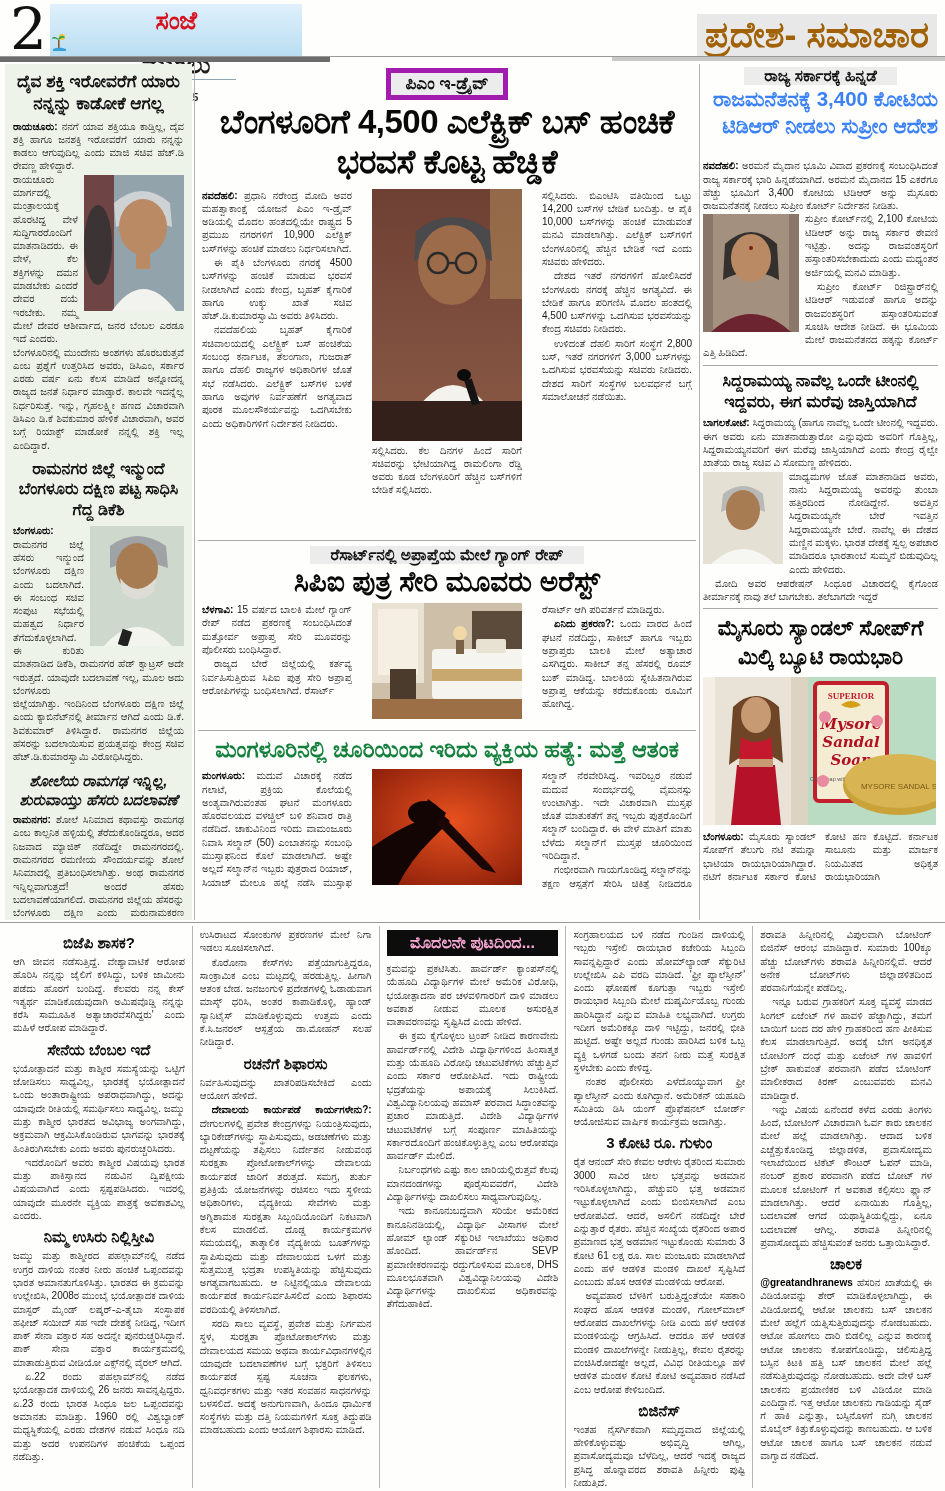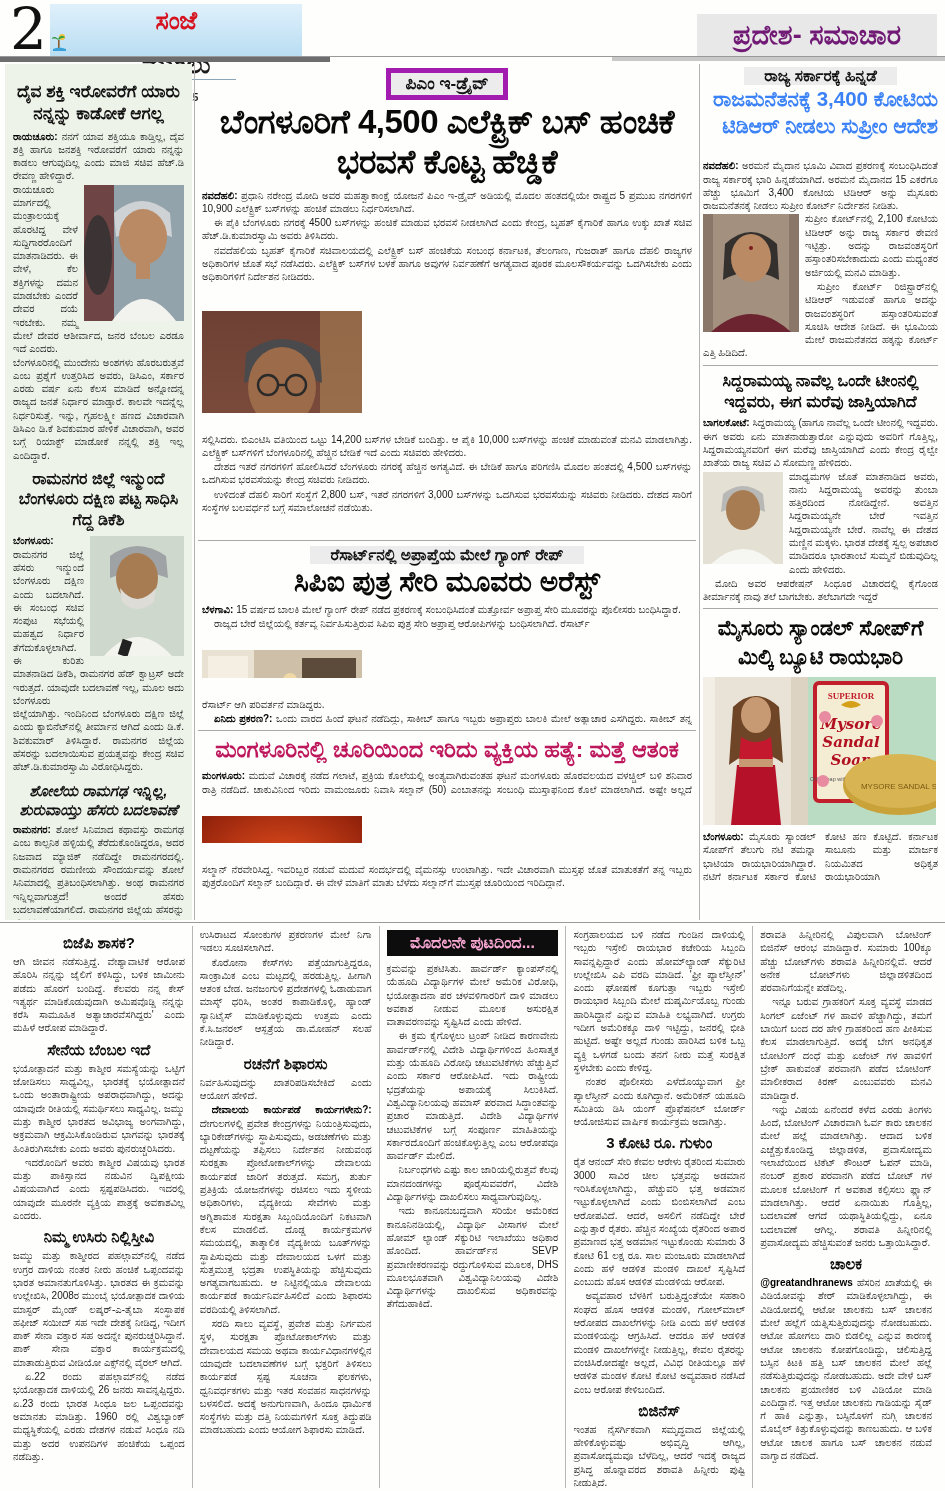--- a/index.html
+++ b/index.html
@@ -9,48 +9,48 @@
   
   .pagenum{position:absolute;left:10px;top:0px;font-family:"DejaVu Serif",serif;font-size:58px;font-weight:400;color:#111;line-height:1;}
   .logo-box{position:absolute;left:50px;top:4px;width:252px;height:53px;background:linear-gradient(180deg,#dff0fb 0%,#b9ddf2 100%);text-align:center;padding-top:3px;box-sizing:border-box;}
   .logo-line{font-size:25px;font-weight:bold;line-height:1.05;letter-spacing:-0.5px;}
   .logo-red{color:#d6121f;}
   .logo-black{color:#1b1b1b;}
   .tree{vertical-align:middle;margin:0 1px;}
   .logo-rule{width:120px;height:1px;background:#8aa6b8;margin:1px auto 1px;}
   .logo-day{font-size:8.5px;color:#333;font-weight:bold;}
   .logo-date{font-size:10px;color:#222;font-weight:bold;}
-  .section-label{position:absolute;left:697px;top:14px;width:240px;height:42px;background:#e8e8e8;font-size:27px;font-weight:bold;color:#701a75;text-align:center;line-height:42px;letter-spacing:0px;}
+  .section-label{position:absolute;left:697px;top:14px;width:240px;height:42px;background:#e8e8e8;font-size:36px;font-weight:bold;color:#a16207;text-align:center;line-height:42px;letter-spacing:0px;}
   .mast-hairline{position:absolute;left:0;top:56px;width:945px;height:1px;background:#999;}
   .mast-bar1{position:absolute;left:0;top:57px;width:330px;height:5px;background:#6d6d6d;}
   .mast-bar2{position:absolute;left:612px;top:57px;width:333px;height:4px;background:#c9c9c9;}
 
   
   p.body{margin:0;font-size:10px;line-height:1.33;text-align:justify;color:#161616;}
   p.body + p.body{text-indent:12px;margin-top:1px;}
   b.dl{font-weight:bold;color:#000;}
   .hrule{border:none;border-top:1px solid #a8a8a8;margin:5px 0;}
   .vrule{position:absolute;width:1px;background:#b3b3b3;}
 
   
-  .col-left{position:absolute;left:5px;top:64px;width:187px;height:856px;background:#edf3e9;padding:15px 8px;box-sizing:border-box;overflow:hidden;}
+  .col-left{position:absolute;left:5px;top:64px;width:187px;height:856px;background:#edf3e9;padding:5px 8px;box-sizing:border-box;overflow:hidden;}
   .col-center{position:absolute;left:198px;top:64px;width:498px;height:856px;overflow:hidden;}
   .col-right{position:absolute;left:703px;top:64px;width:235px;height:856px;overflow:hidden;}
 
   .lh-head{font-size:17px;font-weight:bold;text-align:center;line-height:1.28;margin:2px 0 5px;color:#101010;}
   .lh-head2{font-size:16px;font-weight:bold;text-align:center;line-height:1.28;margin:7px 0 4px;color:#101010;}
   .lh-head3{font-size:15px;font-weight:bold;text-align:center;line-height:1.28;margin:7px 0 4px;color:#101010;font-style:italic;}
 
   .kicker{display:table;margin:4px auto 2px;background:#ececec;border:5px solid #a21caf;padding:1px 14px;font-size:17px;font-weight:bold;color:#111;}
   .kicker-sm{display:table;margin:3px auto 1px;background:#ececec;padding:0px 20px;font-size:15.5px;font-weight:bold;color:#111;}
   .main-head{font-size:33px;font-weight:bold;text-align:center;line-height:1.22;letter-spacing:-0.5px;color:#090909;margin:2px 6px 6px;}
   .crime-head{font-size:28px;font-weight:bold;text-align:center;line-height:1.2;color:#090909;margin:1px 4px 5px;}
-  .murder-head{font-size:22.5px;font-weight:bold;text-align:center;line-height:1.25;color:#be185d;margin:3px 2px 5px;}
-
-  .cols3{display:flex;gap:20px;padding:0 4px;box-sizing:border-box;flex-direction:column;}
+  .murder-head{font-size:22.5px;font-weight:bold;text-align:center;line-height:1.25;color:#15803d;margin:3px 2px 5px;}
+
+  .cols3{display:flex;gap:20px;padding:0 4px;box-sizing:border-box;}
   .tcol{flex:1;overflow:hidden;}
 
   .tdr-head{font-size:20.5px;font-weight:bold;line-height:1.3;text-align:right;color:#3b82f6;margin:1px 0 20px;}
   .sidda-head{font-size:16px;font-weight:bold;line-height:1.3;text-align:center;color:#0a0a0a;margin:2px 0 4px;}
   .soap-head{font-size:21px;font-weight:bold;line-height:1.35;text-align:center;color:#0a0a0a;margin:4px 0 6px;}
   .soap-body{column-count:2;column-gap:9px;margin-top:5px;height:62px;overflow:hidden;}
 
   .ph-r{float:right;margin:2px 0 2px 6px;}
   .ph-l{float:left;margin:2px 6px 2px 0;}
   svg{display:block;}

